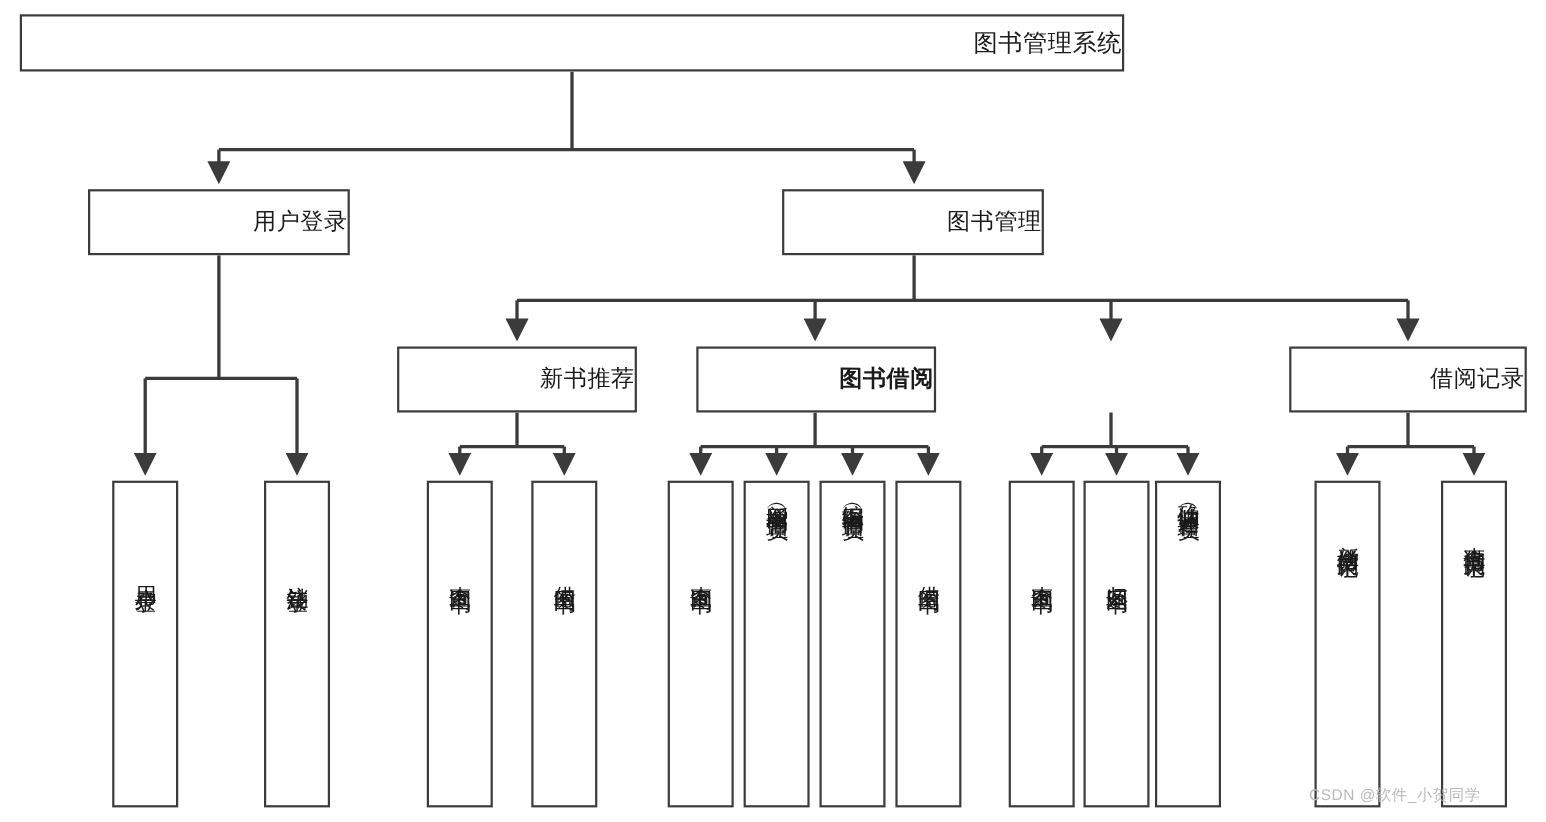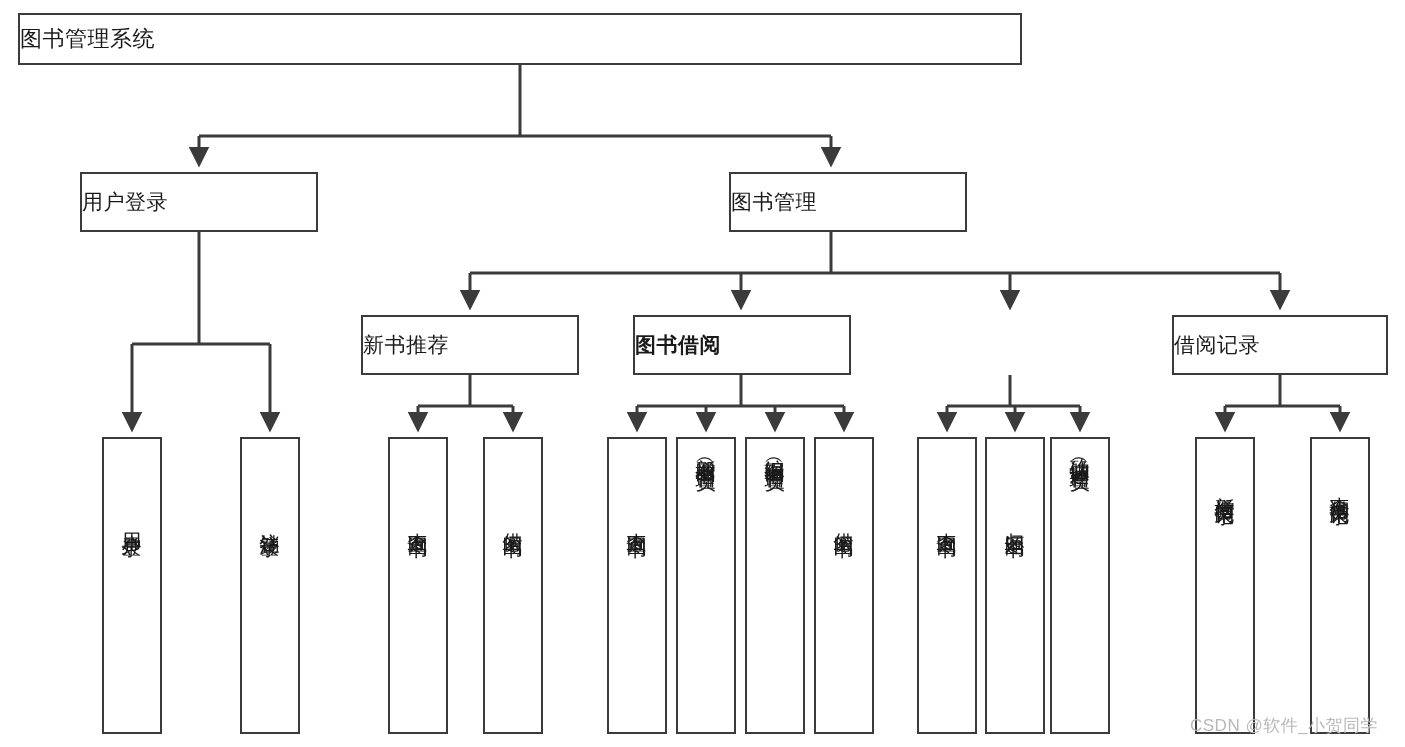--- a/index.html
+++ b/index.html
@@ -25,21 +25,21 @@
     width: 1405px;
     height: 747px;
   }
   .node {
     position: absolute;
     box-sizing: border-box;
     border: 2px solid #3b3b3b;
     background: #ffffff;
     display: flex;
     align-items: center;
-    justify-content: flex-start;
+    justify-content: flex-end;
     color: #1a1a1a;
   }
   .node-label {
     display: block;
     text-align: center;
     line-height: 1.18;
     letter-spacing: 0.5px;
     white-space: nowrap;
   }
   .node.horizontal .node-label {
@@ -56,21 +56,21 @@
   .node.vertical .node-label {
     writing-mode: vertical-rl;
     text-orientation: upright;
     font-size: 20px;
     letter-spacing: 2px;
     line-height: 1;
     white-space: nowrap;
   }
   .watermark {
     position: absolute;
-    font-size: 17px;
+    font-size: 14px;
     color: #b9b9b9;
     white-space: nowrap;
     letter-spacing: 0.5px;
     pointer-events: none;
   }
 </style>
 </head>
 <body>
 
 <div id="diagram-root">
@@ -126,21 +126,21 @@
   </svg>
 
   <div class="node root horizontal" style="left:18px; top:13px; width:1004px; height:52px;">
     <span class="node-label">图书管理系统</span>
   </div>
 
   <div class="node horizontal" style="left:80px; top:172px; width:238px; height:60px;">
     <span class="node-label">用户登录</span>
   </div>
 
-  <div class="node horizontal" style="left:711px; top:172px; width:238px; height:60px;margin-left:18px;">
+  <div class="node horizontal" style="left:711px; top:172px; width:238px; height:60px;">
     <span class="node-label">图书管理</span>
   </div>
 
   <div class="node horizontal" style="left:361px; top:315px; width:218px; height:60px;">
     <span class="node-label">新书推荐</span>
   </div>
 
   <div class="node horizontal" style="left:633px; top:315px; width:218px; height:60px;font-weight:bold;">
     <span class="node-label">图书借阅</span>
   </div>

